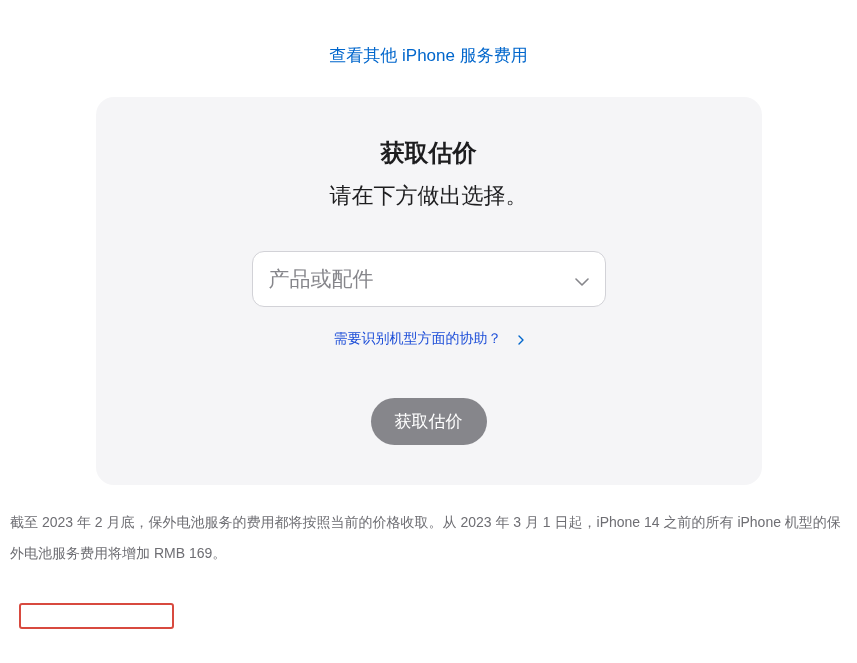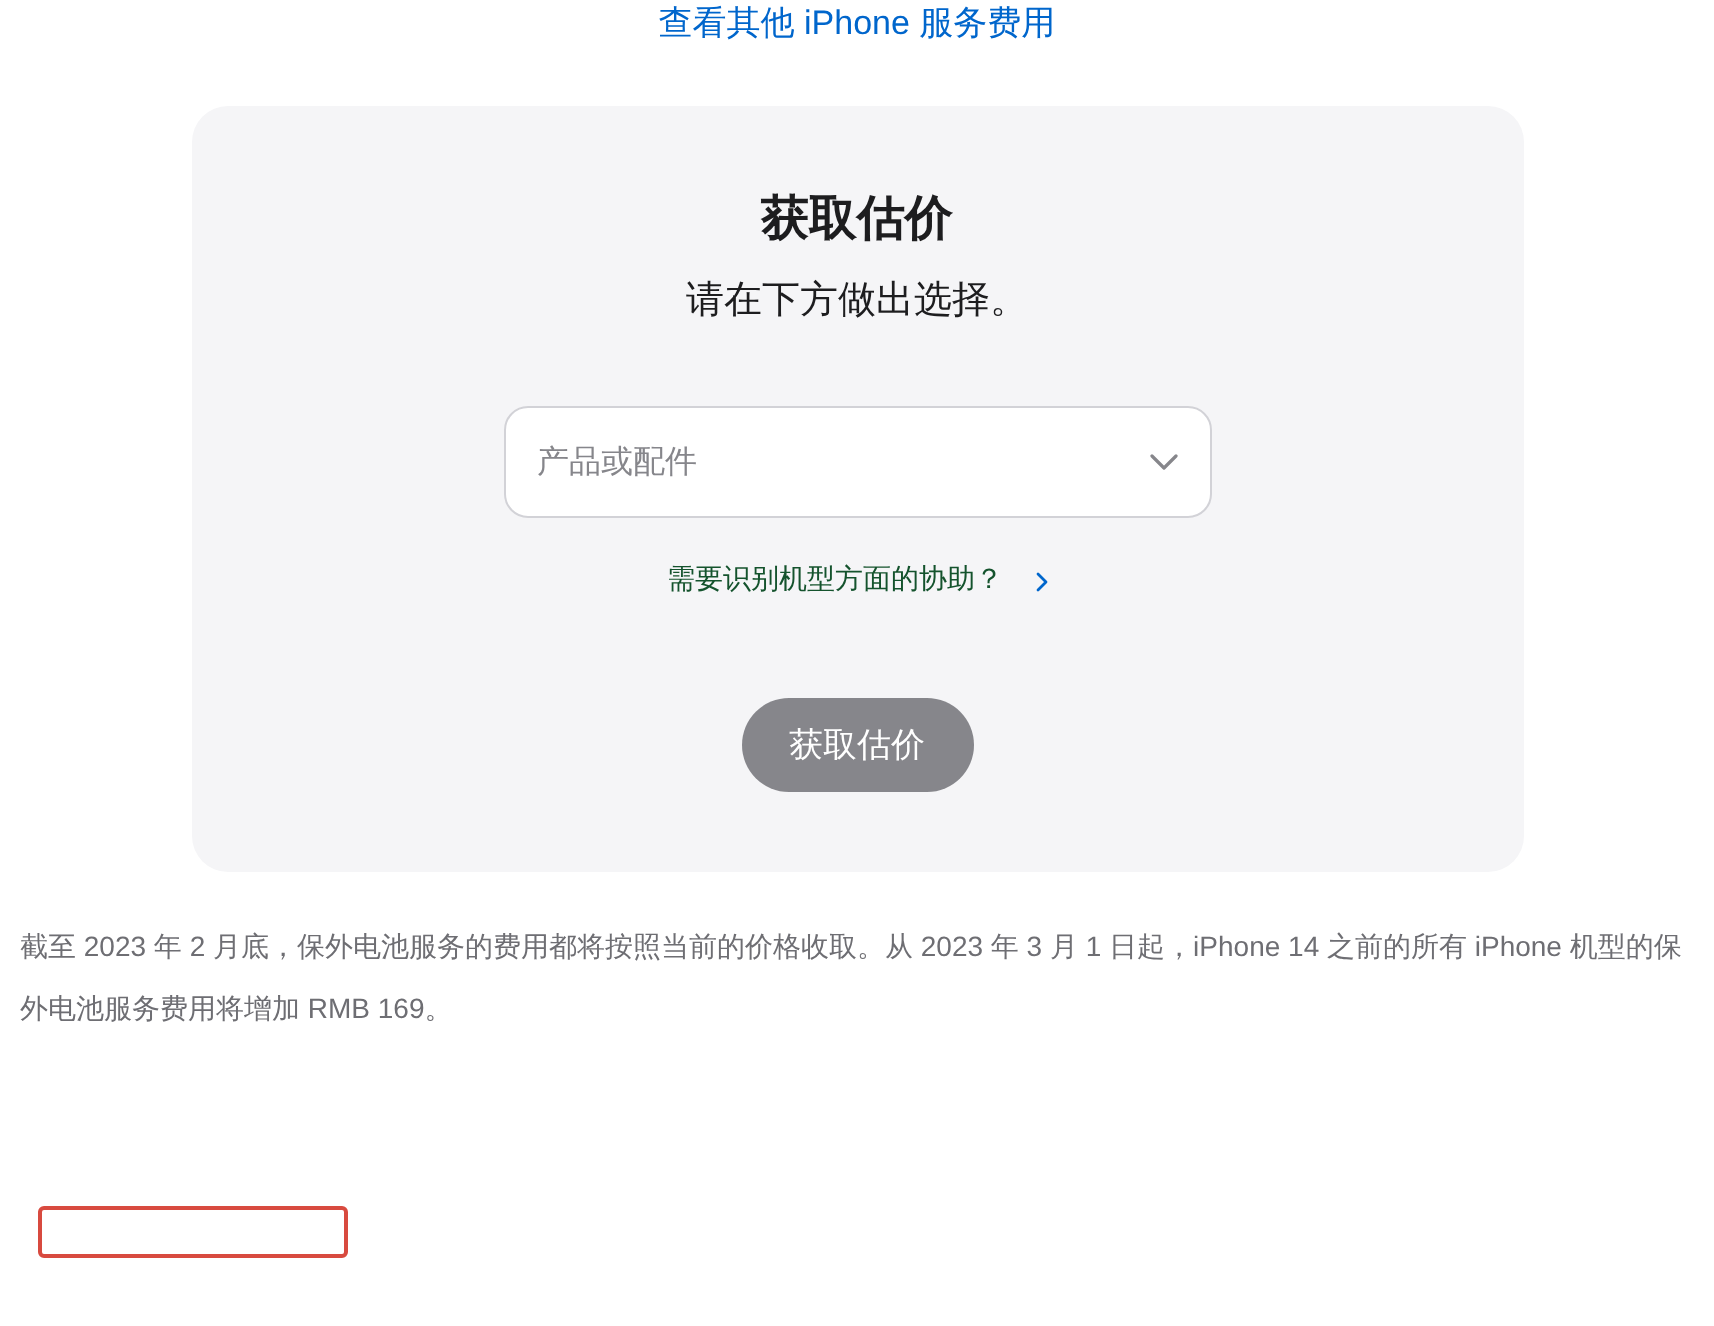--- a/index.html
+++ b/index.html
@@ -10,20 +10,21 @@
     body {
       font-family: -apple-system, BlinkMacSystemFont, "Segoe UI", "PingFang SC", "Hiragino Sans GB", "Microsoft YaHei", sans-serif;
       background: #ffffff;
       width: 857px;
       height: 663px;
       position: relative;
       color: #1d1d1f;
     }
     .top-link {
       text-align: center;
+      padding-top: 44px;
       padding-bottom: 30px;
     }
     .top-link a {
       color: #0066cc;
       text-decoration: none;
       font-size: 17px;
       cursor: pointer;
     }
     .card {
       background: #f5f5f7;
@@ -33,57 +34,57 @@
       padding: 40px 60px;
       text-align: center;
     }
     .card-title {
       font-size: 24px;
       font-weight: 600;
       color: #1d1d1f;
       margin-bottom: 12px;
     }
     .card-subtitle {
-      font-size: 19px;
+      font-size: 22px;
       color: #1d1d1f;
       margin-bottom: 40px;
     }
     .select-wrap {
       position: relative;
       width: 354px;
       margin: 0 auto 22px;
     }
     .select-wrap:last-of-type {
       margin-bottom: 14px;
     }
     .select-box {
       width: 100%;
       height: 56px;
       background: #ffffff;
       border: 1px solid #d2d2d7;
       border-radius: 12px;
       padding: 0 44px 0 16px;
-      font-size: 16px;
+      font-size: 21px;
       color: #86868b;
       text-align: left;
       cursor: pointer;
       display: flex;
       align-items: center;
       position: relative;
     }
     .chevron {
       position: absolute;
       right: 16px;
       top: 50%;
       transform: translateY(-50%);
       pointer-events: none;
       color: #86868b;
     }
     .help-link {
-      color: #14532d;
+      color: #1d4ed8;
       text-decoration: none;
       font-size: 14px;
       display: inline-flex;
       align-items: flex-end;
       gap: 16px;
       margin-bottom: 50px;
       cursor: pointer;
     }
     .help-link .chev-right {
       display: inline-block;

